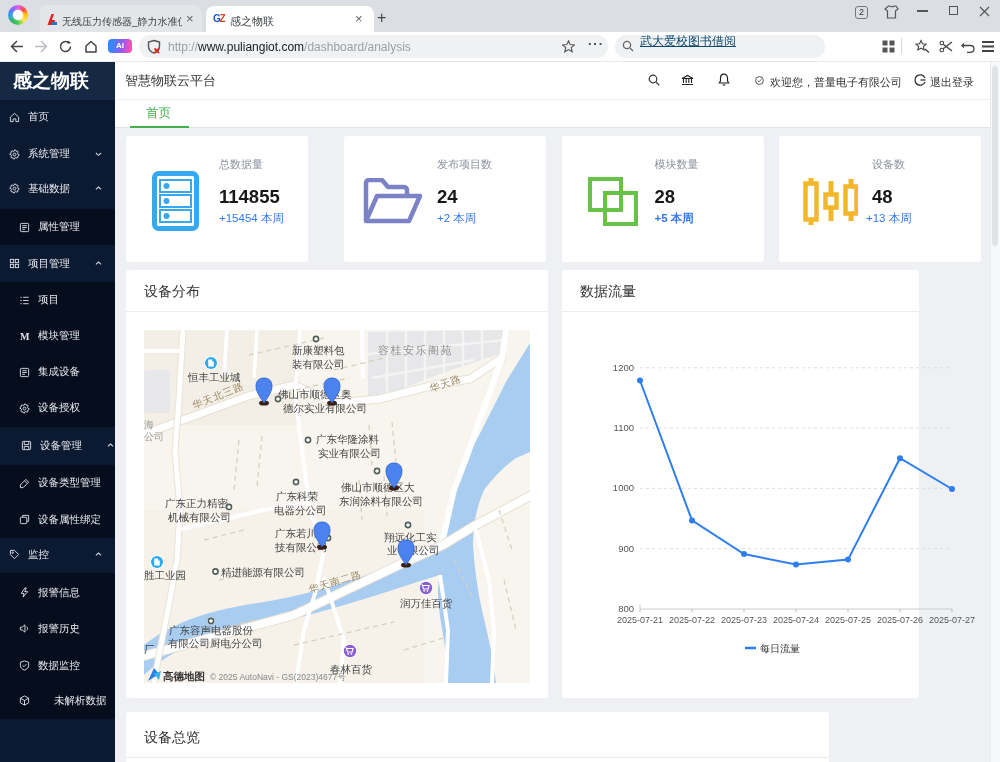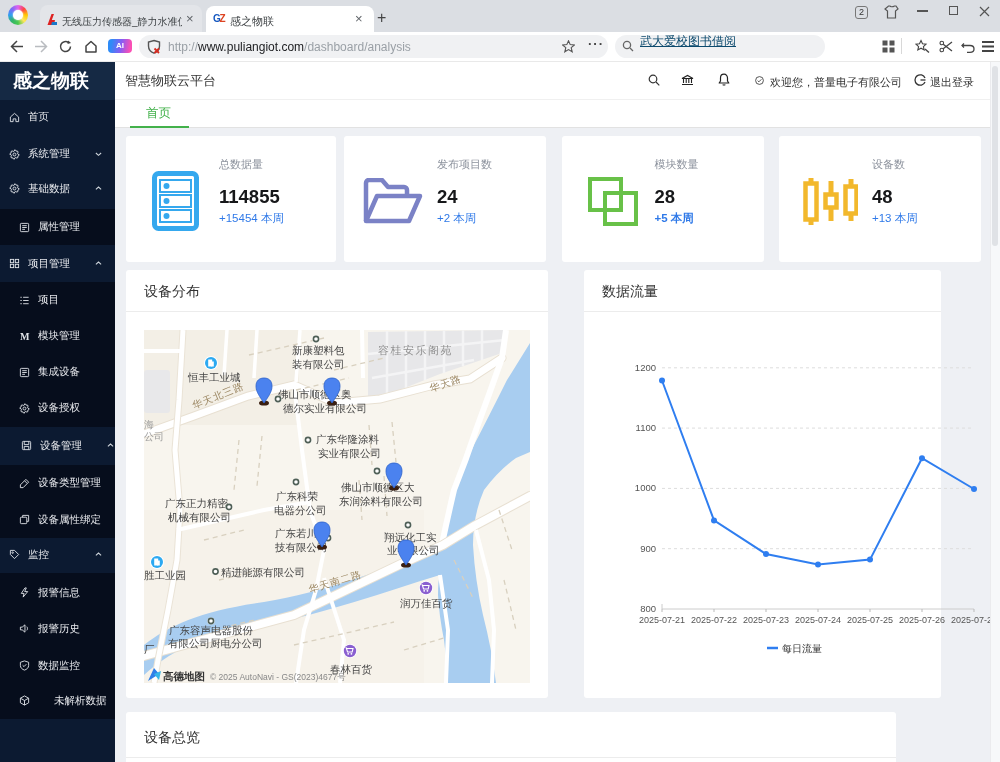--- a/index.html
+++ b/index.html
@@ -282,21 +282,21 @@
     <path d="M6.5 6 L11.5 6" stroke="#333" stroke-width="1.3"></path>
   </svg>
 <div class="abs" style="left:930px; top:75px; font-size:11px; color:#333;">退出登录</div>
 
 <div class="abs" id="tabstrip"></div>
 <div class="abs" style="left:146px; top:105px; font-size:12.5px; color:#43b14b;">首页</div>
 <div class="abs" style="left:130px; top:125.5px; width:59px; height:2.5px; background:#43b14b;"></div>
 
 <div class="abs" id="content"></div>
 <div id="cards">
-    <div class="card" style="left:126px; width:210px;">
+    <div class="card" style="left:126px; width:182px;">
 <div style="position:absolute; left:93px; top:21px; font-size:11px; color:#8b919c;">总数据量</div>
 <div style="position:absolute; left:93px; top:50px; font-size:18.5px; font-weight:bold; color:#17181a;">114855</div>
 <div style="position:absolute; left:93px; top:75px; font-size:11.5px; color:#2f79e8;">+15454 本周</div>
 <svg style="position:absolute; left:26px; top:35px;" width="47" height="60" viewBox="0 0 47 60">
 <rect x="2.5" y="2.5" width="42" height="55" rx="4" fill="none" stroke="#35a8ee" stroke-width="5"></rect>
 <rect x="8" y="9" width="31" height="12" fill="#fff" stroke="#35a8ee" stroke-width="2"></rect>
 <rect x="8" y="24" width="31" height="12" fill="#fff" stroke="#35a8ee" stroke-width="2"></rect>
 <rect x="8" y="39" width="31" height="12" fill="#fff" stroke="#35a8ee" stroke-width="2"></rect>
 <circle cx="14.5" cy="15" r="3" fill="#35a8ee"></circle>
         <circle cx="14.5" cy="30" r="3" fill="#35a8ee"></circle>
@@ -317,21 +317,21 @@
 <div style="position:absolute; left:93px; top:50px; font-size:18.5px; font-weight:bold; color:#17181a;">28</div>
 <div style="position:absolute; left:93px; top:75px; font-size:11.5px; color:#2f79e8;font-weight:bold;">+5 本周</div>
 <svg style="position:absolute; left:26px; top:41px;" width="50" height="49" viewBox="0 0 50 49">
 <rect x="2" y="2" width="31" height="31" fill="none" stroke="#68c148" stroke-width="4"></rect>
 <rect x="17" y="16" width="31" height="31" fill="none" stroke="#68c148" stroke-width="4"></rect>
       </svg>
     </div>
     <div class="card" style="left:779px; width:202px;">
 <div style="position:absolute; left:93px; top:21px; font-size:11px; color:#8b919c;">设备数</div>
 <div style="position:absolute; left:93px; top:50px; font-size:18.5px; font-weight:bold; color:#17181a;">48</div>
-<div style="position:absolute; left:93px; top:75px; font-size:11.5px; color:#2f79e8;">+13 本周</div>
+<div style="position:absolute; left:87px; top:75px; font-size:11.5px; color:#2f79e8;">+13 本周</div>
 <svg style="position:absolute; left:24px; top:41px;" width="55" height="49" viewBox="0 0 55 49">
 <path d="M8 1 L8 6 M8 43 L8 48" stroke="#f2b82c" stroke-width="5"></path>
 <rect x="2.5" y="6.5" width="11" height="36" fill="none" stroke="#f2b82c" stroke-width="4.5"></rect>
 <path d="M28 4 L28 17 M28 31 L28 44" stroke="#f2b82c" stroke-width="5"></path>
 <rect x="22.5" y="17.5" width="11" height="13" fill="none" stroke="#f2b82c" stroke-width="4.5"></rect>
 <path d="M48 2 L48 9 M48 37 L48 44" stroke="#f2b82c" stroke-width="5"></path>
 <rect x="42.5" y="9.5" width="11" height="27" fill="none" stroke="#f2b82c" stroke-width="4.5"></rect>
       </svg>
     </div>
   </div>
@@ -451,21 +451,21 @@
         <ellipse cx="178" cy="217" rx="5" ry="2.6" fill="#3a1f12"></ellipse>
 <path d="M178 217 C 171 207 170 204 170 200 C 170 194.5 173.5 192 178 192 C 182.5 192 186 194.5 186 200 C 186 204 185 207 178 217 Z" fill="#4b82ef" stroke="#2d62c9" stroke-width="0.8"></path>
         <ellipse cx="262" cy="235" rx="5" ry="2.6" fill="#3a1f12"></ellipse>
 <path d="M262 235 C 255 225 254 222 254 218 C 254 212.5 257.5 210 262 210 C 266.5 210 270 212.5 270 218 C 270 222 269 225 262 235 Z" fill="#4b82ef" stroke="#2d62c9" stroke-width="0.8"></path>
 <path d="M4 351 L10 338 L16 345 L12 346 Z" fill="#2f7fe8"></path>
         <path d="M10 344 L17 341 L15 350 Z" fill="#35b5e8"></path>
 <text x="19" y="350" font-size="10.5" font-weight="bold" fill="#333">高德地图</text>
 <text x="66" y="350" font-size="8.5" fill="#888">© 2025 AutoNavi - GS(2023)4677号</text>
 </svg>
 </div>
-<div class="panel" style="left:584px; top:270px; width:357px; height:428px;">
+<div class="panel" style="left:562px; top:270px; width:357px; height:428px;">
 <div class="ptitle">数据流量</div>
       <div class="phead"></div>
 <svg style="position:absolute; left:0; top:0;" width="421" height="428" viewBox="0 0 421 428">
 <path d="M78 278.7 L390 278.7" stroke="#ddd" stroke-width="1" stroke-dasharray="3 3"></path>
         <path d="M78 218.4 L390 218.4" stroke="#ddd" stroke-width="1" stroke-dasharray="3 3"></path>
         <path d="M78 158.10000000000002 L390 158.10000000000002" stroke="#ddd" stroke-width="1" stroke-dasharray="3 3"></path>
         <path d="M78 97.80000000000001 L390 97.80000000000001" stroke="#ddd" stroke-width="1" stroke-dasharray="3 3"></path>
 <path d="M78 339 L390 339" stroke="#ccc" stroke-width="1"></path>
         <path d="M78 334 L78 339" stroke="#ccc" stroke-width="1"></path>
 <path d="M78 339 L78 342" stroke="#bbb" stroke-width="1"></path>
@@ -492,20 +492,20 @@
         <circle cx="130" cy="250.4" r="3" fill="#2f7ef0"></circle>
         <circle cx="182" cy="284.1" r="3" fill="#2f7ef0"></circle>
         <circle cx="234" cy="294.4" r="3" fill="#2f7ef0"></circle>
         <circle cx="286" cy="289.6" r="3" fill="#2f7ef0"></circle>
         <circle cx="338" cy="188.2" r="3" fill="#2f7ef0"></circle>
         <circle cx="390" cy="219.0" r="3" fill="#2f7ef0"></circle>
 <path d="M183 378 L194 378" stroke="#2f7ef0" stroke-width="2.5"></path>
 <text x="198" y="382" font-size="10" fill="#333">每日流量</text>
 </svg>
 </div>
-<div class="panel" style="left:126px; top:712px; width:770px; height:50px; border-radius:3px 3px 0 0;">
+<div class="panel" style="left:126px; top:712px; width:703px; height:50px; border-radius:3px 3px 0 0;">
 <div class="ptitle" style="height:45px; line-height:50px;">设备总览</div>
 <div style="position:absolute; left:0; top:45px; width:100%; border-top:1px solid #ececec;"></div>
 </div>
   </div>
 
 <div class="abs" style="left:990px; top:62px; width:10px; height:700px; background:#f7f8fa; border-left:1px solid #ebebee;"></div>
 <div class="abs" style="left:992px; top:66px; width:6px; height:180px; background:#e0e2e6; border-radius:3px;"></div>
 
 </body></html>

